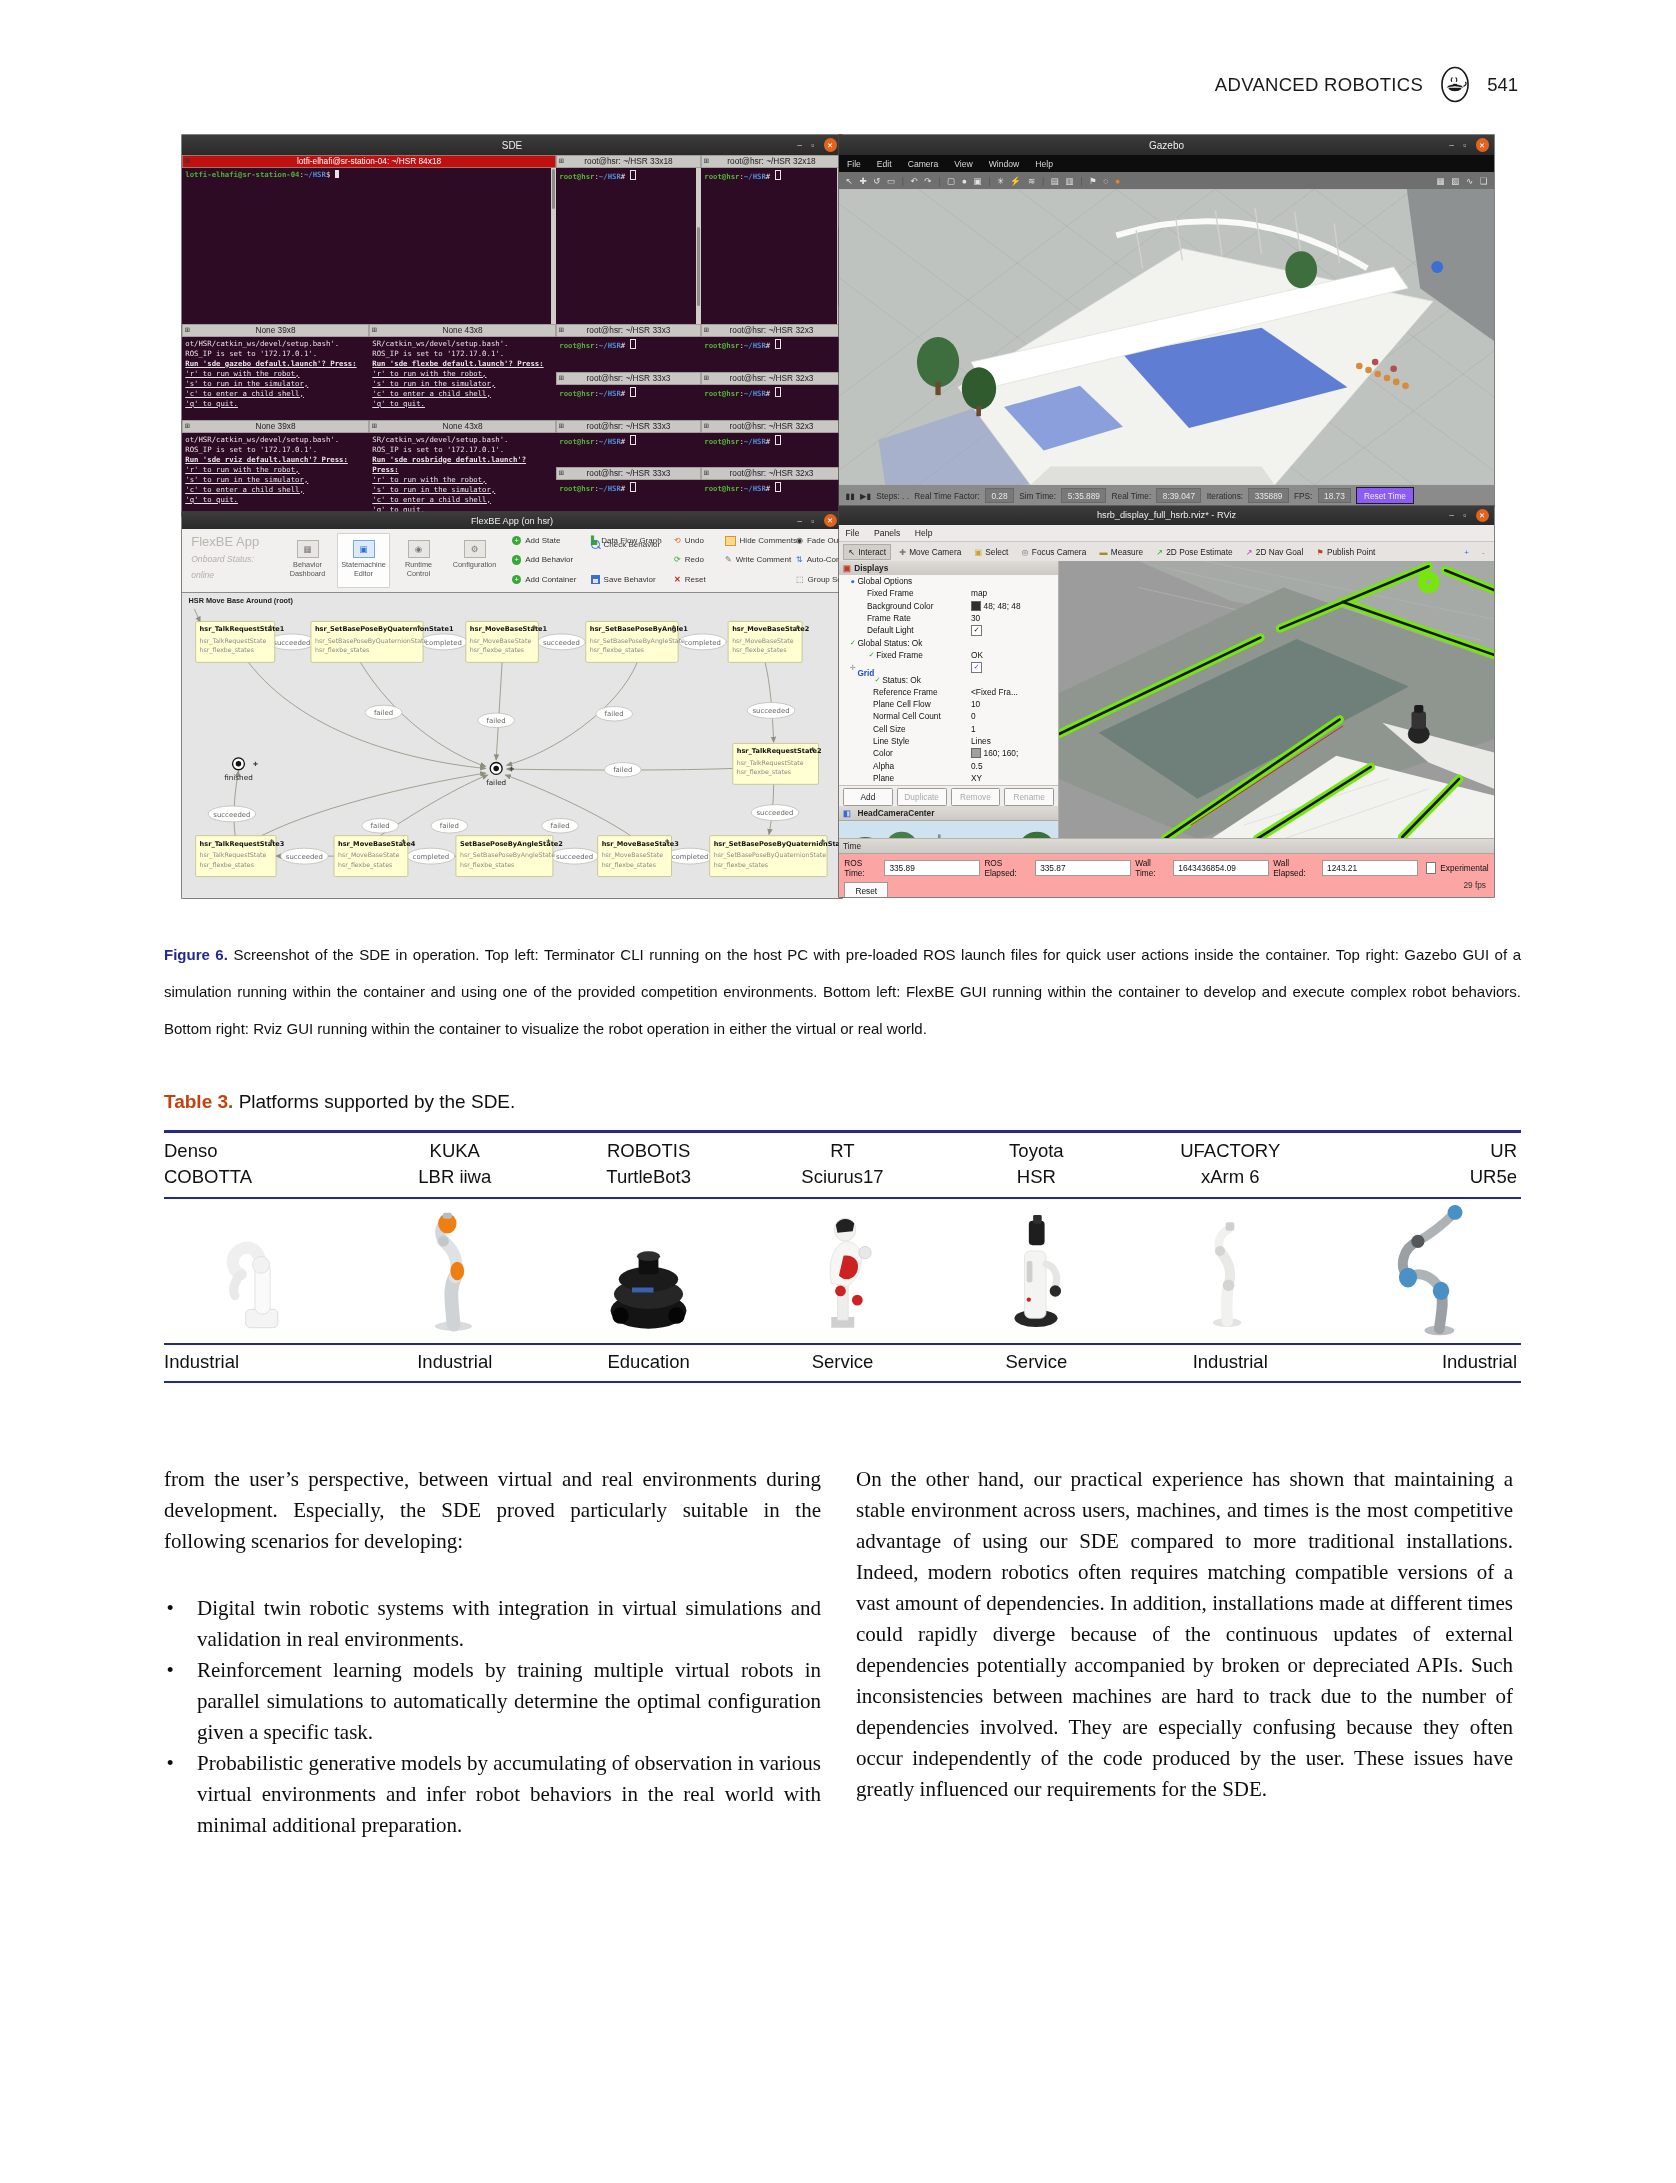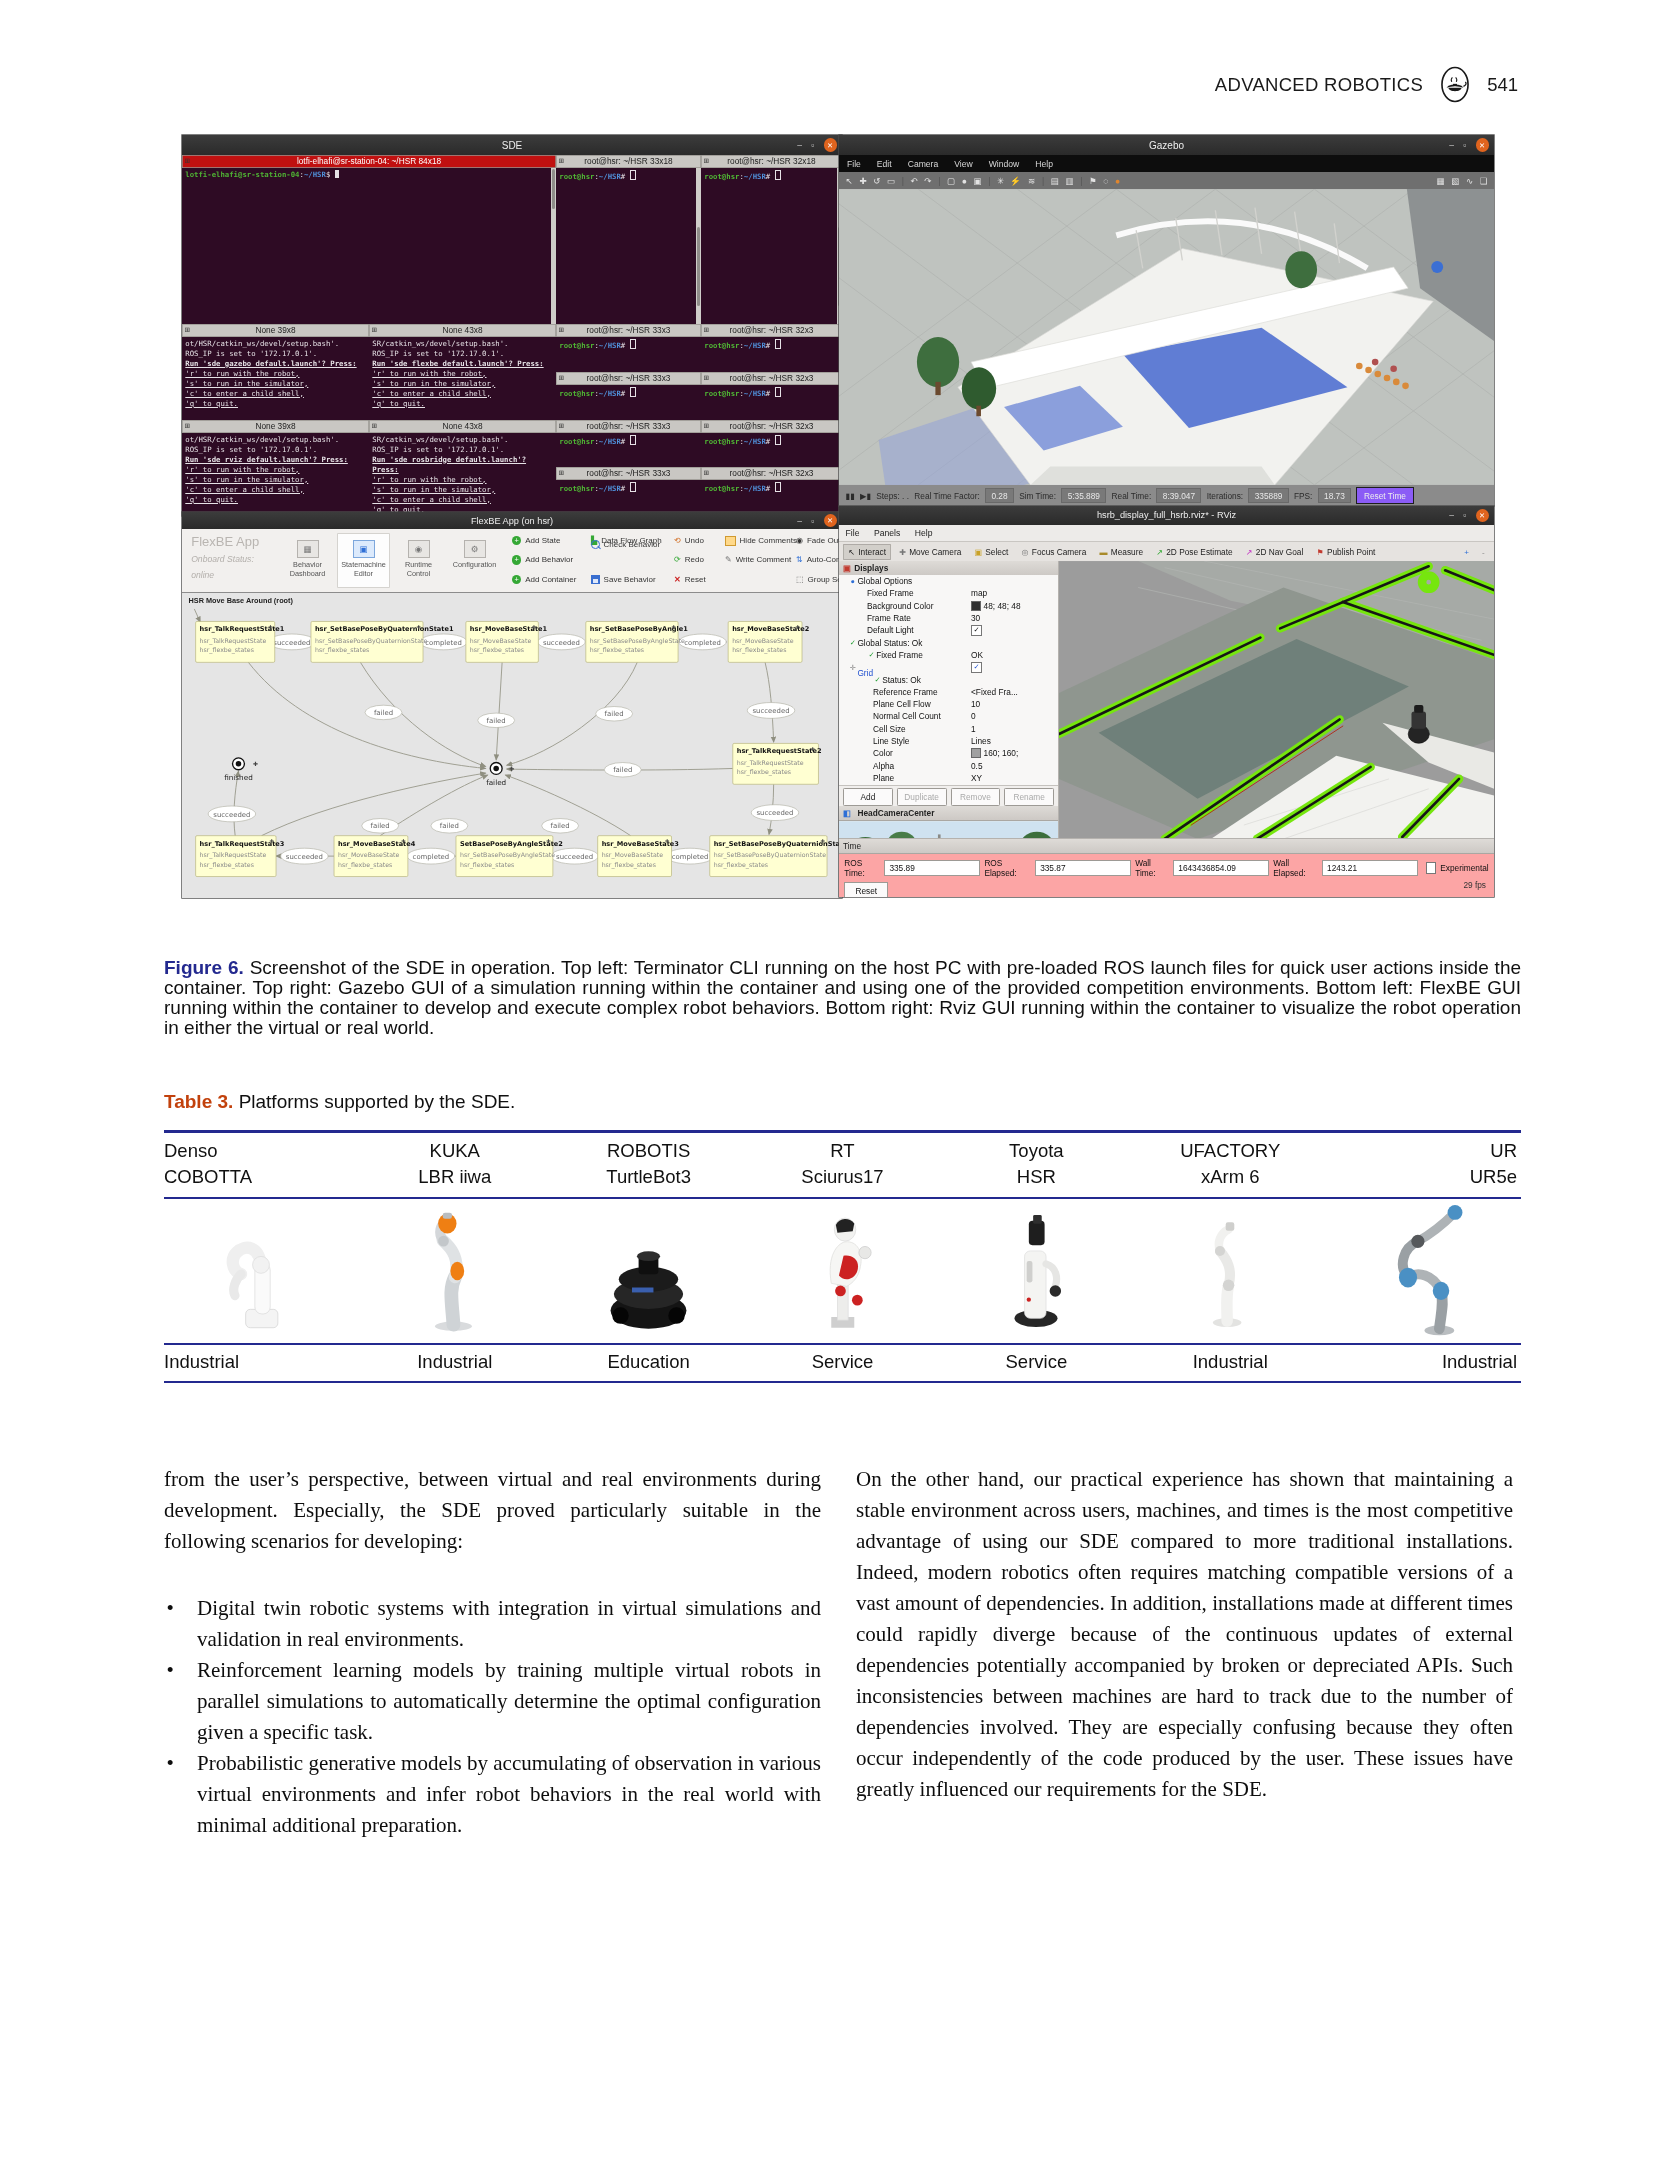--- a/index.html
+++ b/index.html
@@ -49,21 +49,21 @@
   .rv-ticon{font-size:8px;}
   .rv-left{position:absolute;left:0;top:55px;bottom:58px;width:219px;background:#f1efed;border-right:0.7px solid #b5b2ae;}
   .rv-phead{height:14px;background:linear-gradient(#dedbd7,#cdc9c5);display:flex;align-items:center;gap:3.3px;padding:0 4px;font-size:8.3px;font-weight:bold;color:#222;border-bottom:0.7px solid #aaa7a2;}
   .rv-tree{background:#f8f7f6;position:absolute;left:0;right:0;top:14px;height:210px;overflow:hidden;}
   .rv-row{position:relative;height:12.3px;display:flex;align-items:center;font-size:8.3px;color:#111;}
   .rv-ic{width:9.2px;text-align:center;font-size:7.3px;}
   .ic-dot{color:#2f6fd6;} .ic-chk{color:#1f9d2f;}
   .rv-val{position:absolute;left:132px;display:flex;align-items:center;gap:2.6px;}
   .sw{display:inline-block;width:8px;height:8px;border:0.7px solid #666;}
   .chkbox{display:inline-block;width:9.2px;height:9.2px;border:0.7px solid #777;background:#fff;font-size:7.3px;line-height:8.6px;text-align:center;}
-  .rv-blue{color:#1f4fd0;font-weight:normal;margin-top:12px;}
+  .rv-blue{color:#1f4fd0;font-weight:bold;margin-top:12px;}
   .rv-btns{position:absolute;left:0;right:0;top:224px;height:21px;display:flex;gap:4px;align-items:center;padding:0 4px;background:#f1efed;border-top:0.7px solid #c5c2be;}
   .rv-btn{flex:1;height:16px;background:#fbfafa;border:0.7px solid #9d9a95;border-radius:1.3px;font-size:8.3px;display:flex;align-items:center;justify-content:center;color:#222;}
   .rv-btn.dis{color:#aaa;}
   .rv-cam{position:absolute;left:0;right:0;top:245px;bottom:0;}
   .rv-view{position:absolute;left:220px;right:0;top:55px;bottom:58px;}
   .rv-time{position:absolute;left:0;right:0;bottom:0;height:58px;background:#fca5a5;border-top:0.7px solid #b5b2ae;}
   .rv-trow{display:flex;align-items:center;gap:4px;padding:4px 5.3px 0 5.3px;font-size:8.3px;}
   .rv-tin{background:#fff;border:0.7px solid #9d9a95;height:14.5px;display:flex;align-items:center;padding:0 4px;min-width:86px;font-size:8.3px;}
   .rv-reset{margin:4px 5.3px;width:42px;height:15px;background:#fbfafa;border:0.7px solid #9d9a95;font-size:8.3px;display:flex;align-items:center;justify-content:center;}
   .rv-fps{position:absolute;right:8px;bottom:6.6px;font-size:8.3px;color:#333;}
@@ -82,21 +82,21 @@
   .ico-txt{font-size:8px;}
   .ico-save{width:8.6px;height:8.6px;background:#3a6fd0;position:relative;}
   .ico-save:after{content:"";position:absolute;left:2px;top:4px;right:2px;bottom:0.7px;background:#dfe8fa;}
   .ico-mag{width:6.6px;height:6.6px;border:1.3px solid #3a6fd0;border-radius:50%;position:relative;}
   .ico-mag:after{content:"";position:absolute;width:4px;height:1.3px;background:#3a6fd0;transform:rotate(45deg);left:4.6px;top:6px;}
   .ico-note{width:8.6px;height:8.6px;background:#ffd98a;border:0.7px solid #d09a30;}
   .fx-canvas{position:absolute;left:0;right:0;top:81px;bottom:0;background:#e5e5e5;}
   .fx-ctitle{position:absolute;left:6.6px;top:2.6px;font-size:7.3px;font-weight:bold;color:#222;}
 
   
-  .cap{position:absolute;left:164px;top:958px;width:1357px;font-size:19px;line-height:20px;text-align:justify;color:#101010;}
+  .cap{position:absolute;left:164px;top:936px;width:1357px;font-size:15px;line-height:37px;text-align:justify;color:#101010;}
   .cap b{color:#23298f;}
   .tbl-label{position:absolute;left:164px;top:1091px;width:1357px;font-size:19px;color:#101010;}
   .tbl-label b{color:#c2410c;}
   .tbl{position:absolute;left:164px;top:1130px;width:1357px;}
   .tbl .rule{height:2.6px;background:#23298f;}
   .tbl .rule.thin{height:2px;}
   .tbl-grid{display:grid;grid-template-columns:repeat(7,1fr);}
   .tbl-head{font-size:18.5px;line-height:26.4px;padding:5.3px 0 6.6px 0;color:#111;text-align:center;}
   .tbl-head.first{text-align:left;} .tbl-head.last{text-align:right;padding-right:4px;}
   .tbl-img{height:144px;display:flex;align-items:center;justify-content:center;}

